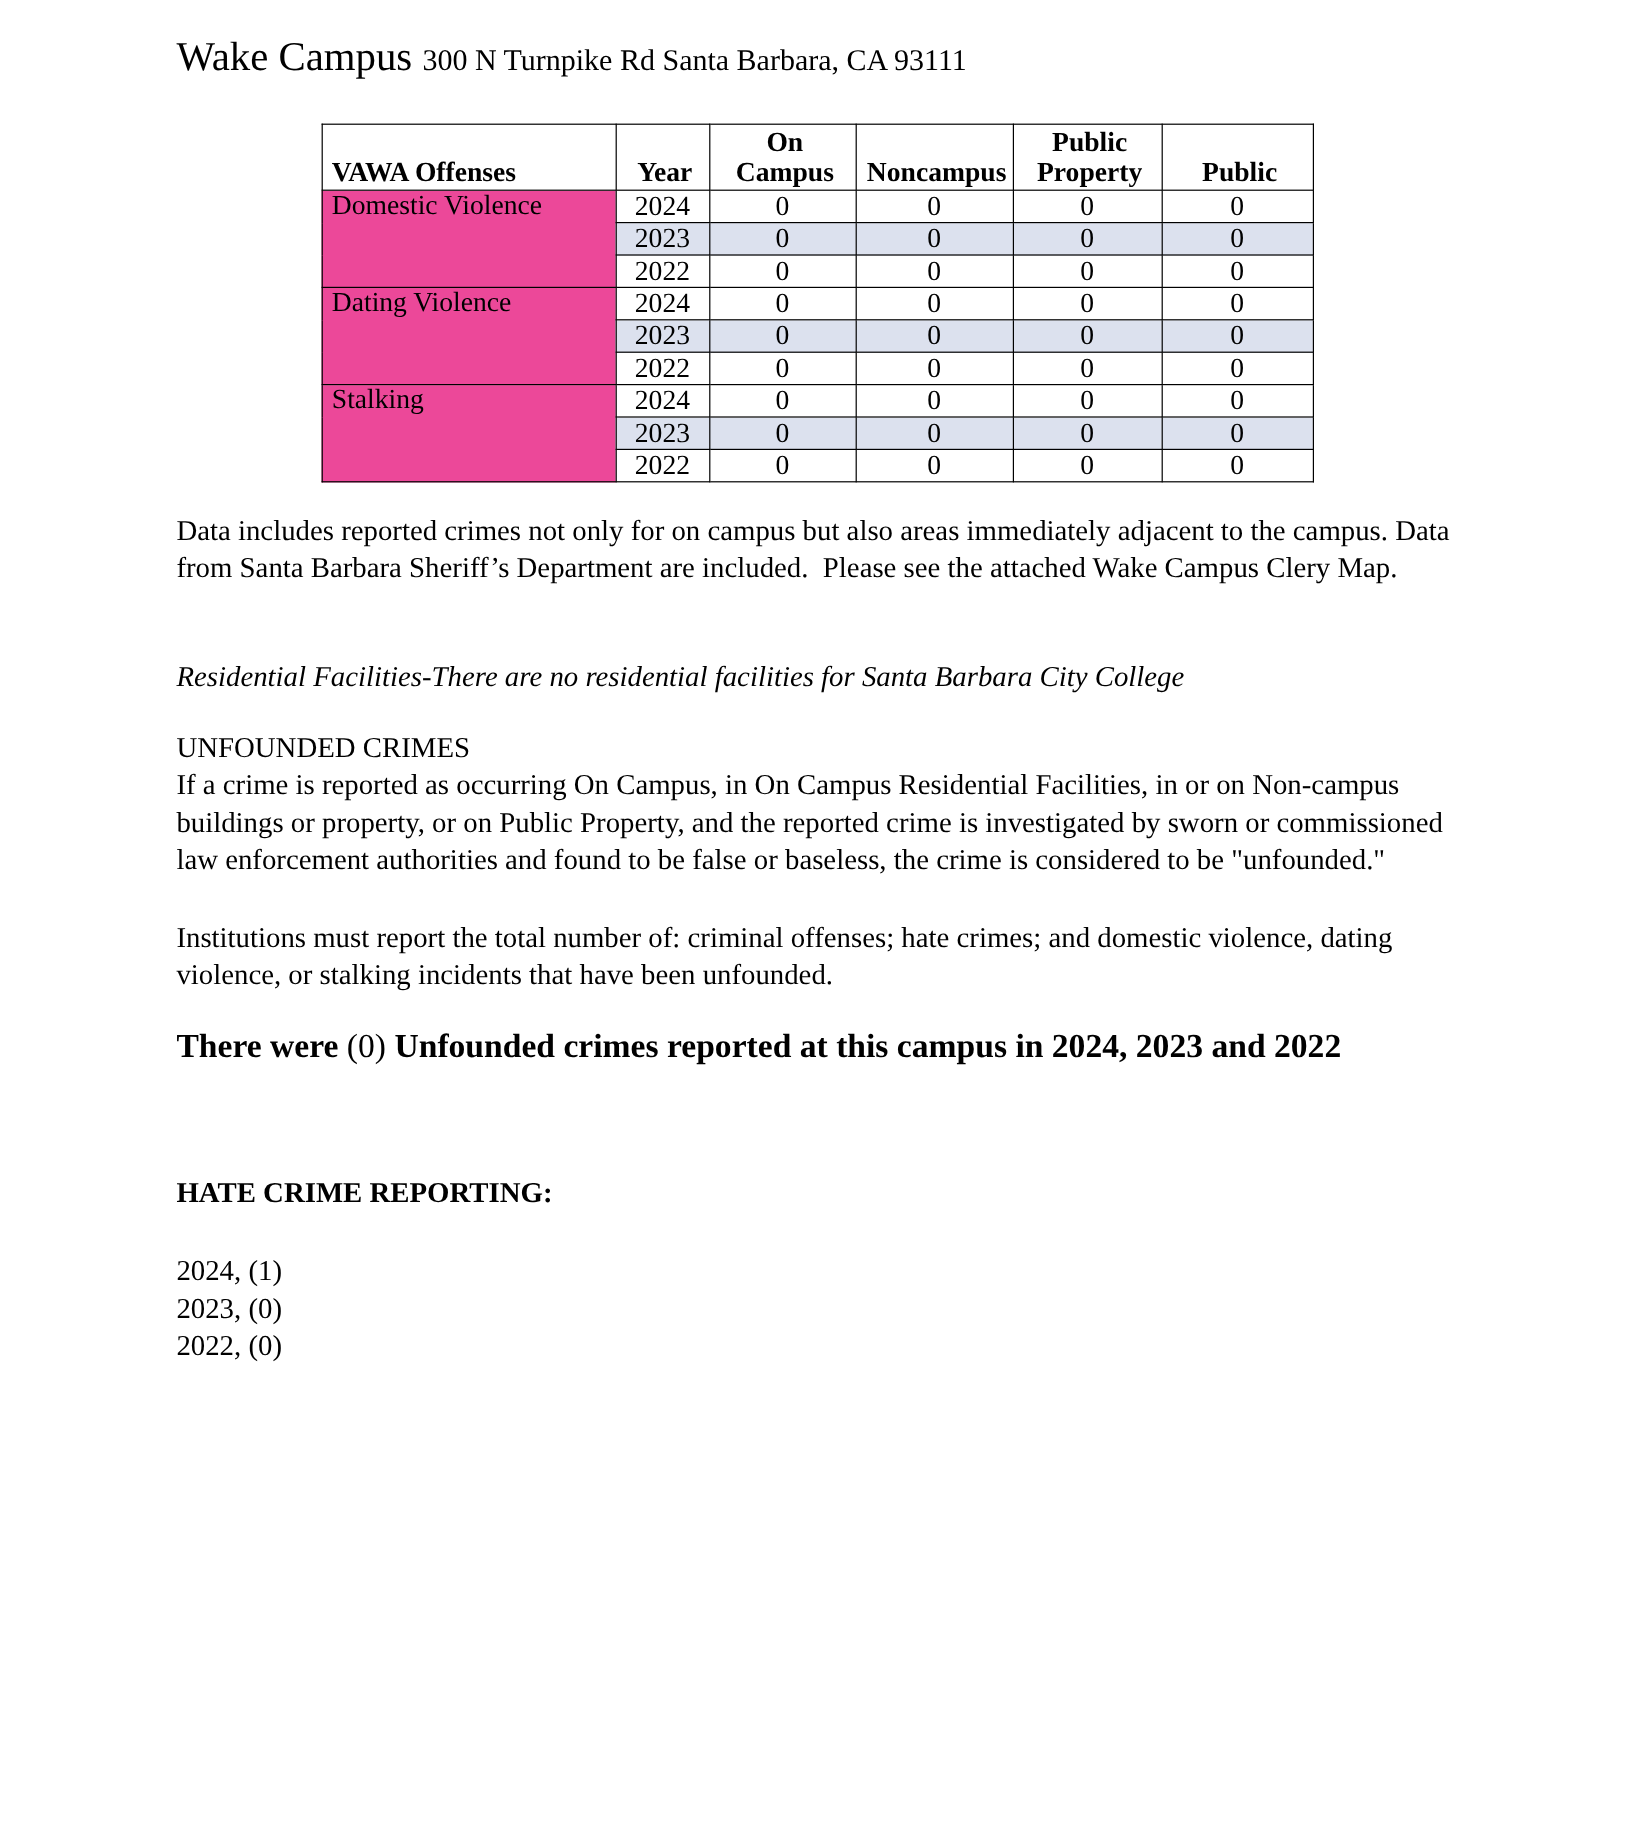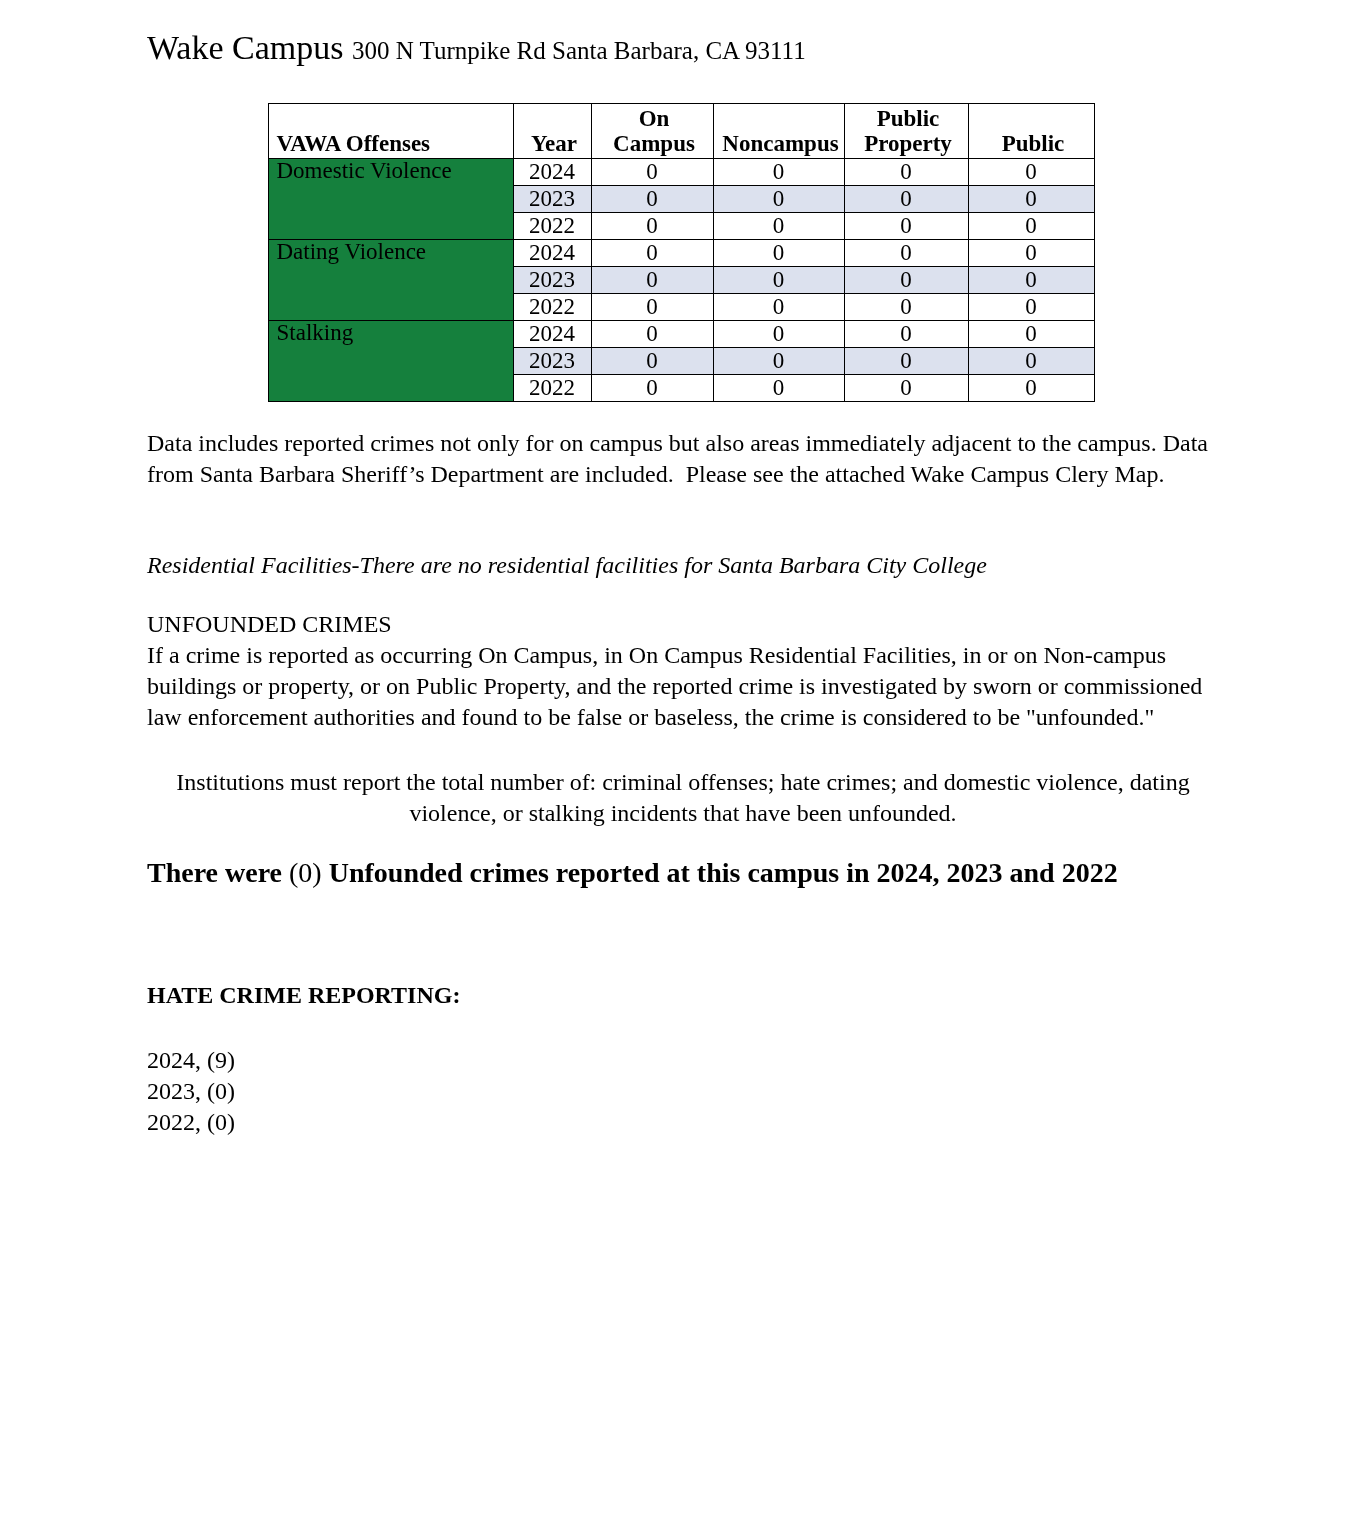--- a/index.html
+++ b/index.html
@@ -61,36 +61,36 @@
   table.vawa td {
     text-align: center;
     line-height: 24px;
     padding: 0 2px;
     height: 26px;
   }
   table.vawa td.offense {
     text-align: left;
     vertical-align: top;
     padding-left: 8px;
-    background: #15803d;
+    background: #ec4899;
   }
   table.vawa tr.shaded td { background: #dce1ee; margin-top: 12px; }
 
   
   .para {
     width: 1072px;
     font-size: 24px;
     line-height: 31px;
     white-space: pre-wrap;
   }
   .p-data        { margin: 26px 0 0 0; }
   .p-residential { margin: 60px 0 0 0; font-style: italic; }
   .h-unfounded   { margin: 28px 0 0 0; font-weight: normal; font-size: 24px; line-height: 31px; }
   .p-unfounded   { margin: 0; }
-  .p-institutions{ margin: 34px 0 0 0; text-align: center; }
+  .p-institutions{ margin: 34px 0 0 0; }
   .p-statement   { margin: 28px 0 0 0; font-weight: bold; font-size: 28px; line-height: 31px; }
   .p-statement .count { font-weight: normal; }
   .h-hate        { margin: 92px 0 0 0; font-weight: bold; font-size: 24px; line-height: 31px; }
   .years         { margin: 34px 0 0 0; font-size: 24px; line-height: 31px; }
 </style>
 </head>
 <body>
 
 <div class="page">
 
@@ -201,18 +201,18 @@
   <div class="h-unfounded">UNFOUNDED CRIMES</div>
   <p class="para p-unfounded">If a crime is reported as occurring On Campus, in On Campus Residential Facilities, in or on Non-campus buildings or property, or on Public Property, and the reported crime is investigated by sworn or commissioned law enforcement authorities and found to be false or baseless, the crime is considered to be "unfounded."</p>
 
   <p class="para p-institutions">Institutions must report the total number of: criminal offenses; hate crimes; and domestic violence, dating violence, or stalking incidents that have been unfounded.</p>
 
   <div class="p-statement"><span>There were </span><span class="count">(0)</span><span> Unfounded crimes reported at this campus in 2024, 2023 and 2022</span></div>
 
   <div class="h-hate">HATE CRIME REPORTING:</div>
 
   <div class="years">
-    <div>2024, (9)</div>
+    <div>2024, (1)</div>
     <div>2023, (0)</div>
     <div>2022, (0)</div>
   </div>
 
 </div>
 
 </body></html>

